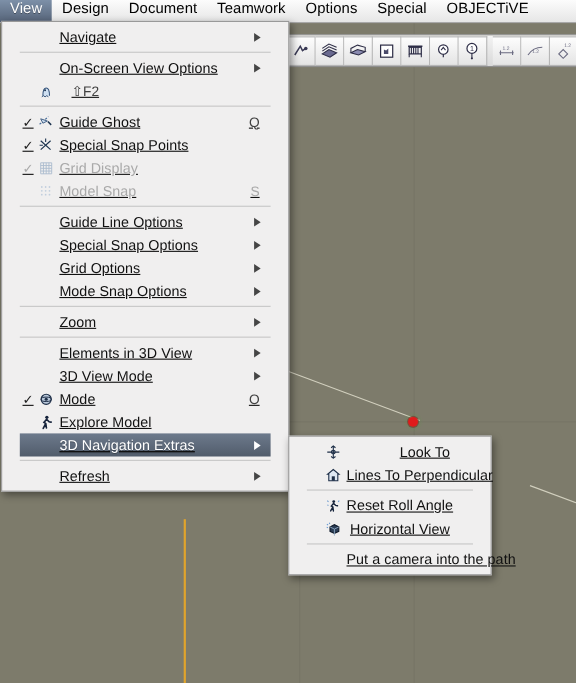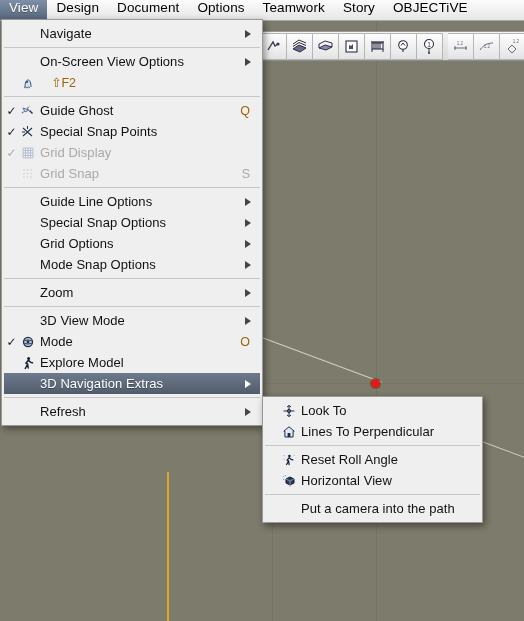--- a/index.html
+++ b/index.html
@@ -41,39 +41,39 @@
            display:flex;align-items:stretch;font-size:13.5px;color:#000;}
   #menubar .mi{display:flex;padding:0 9px;white-space:nowrap;
                letter-spacing:.1px;}
   #menubar .mi.sel{background:linear-gradient(#7d90a8,#566479);color:#fff;
                    text-shadow:0 1px 0 rgba(0,0,0,.35);}
 
   
   .menu{position:absolute;background:#f0efef;
         border:1px solid #999;
         box-shadow:2px 3px 7px rgba(0,0,0,.42);
-        font-size:13px;color:#111;padding:3px 2px;box-sizing:border-box;}
+        font-size:13px;color:#111;padding:3px 16px;box-sizing:border-box;text-decoration:underline;}
   .row{position:relative;display:flex;align-items:center;height:21px;
        padding:0 0 0 0;white-space:nowrap;}
   .row .chk{width:15px;text-align:center;font-size:12px;flex:none;color:#222;}
   .row .ico{width:18px;flex:none;display:flex;align-items:center;justify-content:center;}
   .row .lbl{flex:1;padding-left:3px;letter-spacing:.05px;}
-  .row .key{padding-right:10px;padding-left:14px;color:#a16207;font-size:12.5px;}
+  .row .key{padding-right:10px;padding-left:14px;color:#404040;font-size:12.5px;}
   .row .arr{padding-right:9px;flex:none;display:flex;align-items:center;}
   .row.dis .lbl,.row.dis .key,.row.dis .chk{color:#a9a9a9;}
   .row.dis .ico{opacity:.45;}
   .row.hl{background:linear-gradient(#6d7a8c,#515c6b);color:#fff;}
   .row.hl .lbl{color:#fff;text-shadow:0 1px 0 rgba(0,0,0,.3);}
   .sep{height:1px;background:#c6c6c6;margin:3px 0 3px 0;}
   .arrow-r{width:0;height:0;border-left:6px solid #454545;
            border-top:4.5px solid transparent;border-bottom:4.5px solid transparent;}
   .row.hl .arrow-r{border-left-color:#fff;}
 
   #viewmenu{left:1px;top:19px;width:262px;}
-  #submenu{left:262px;top:396px;width:221px;}
+  #submenu{left:262px;top:396px;width:185px;text-align:right;}
 </style>
 </head>
 <body>
 
 <div id="canvas">
   <div class="vgrid" style="left:376px;"></div>
   <div class="vgrid" style="left:272px;top:420px;"></div>
   <div class="hgrid" style="top:383px;left:262px;"></div>
 
   <div class="diag" style="left:262px;top:337px;width:128px;transform:rotate(20.5deg);"></div>
@@ -159,27 +159,27 @@
     <div class="mi sel">
       <span>View</span>
     </div>
     <div class="mi">
       <span>Design</span>
     </div>
     <div class="mi">
       <span>Document</span>
     </div>
     <div class="mi">
+      <span>Teamwork</span>
+    </div>
+    <div class="mi">
       <span>Options</span>
     </div>
     <div class="mi">
-      <span>Teamwork</span>
-    </div>
-    <div class="mi">
-      <span>Story</span>
+      <span>Special</span>
     </div>
     <div class="mi">
       <span>OBJECTiVE</span>
     </div>
   </div>
 
 <div class="menu" id="viewmenu">
     <div class="row">
       <span class="chk"></span>
       <span class="ico"></span>
@@ -255,21 +255,21 @@
             <circle cx="10" cy="3" r=".8"></circle>
             <circle cx="3" cy="6.5" r=".8"></circle>
             <circle cx="6.5" cy="6.5" r=".8"></circle>
             <circle cx="10" cy="6.5" r=".8"></circle>
             <circle cx="3" cy="10" r=".8"></circle>
             <circle cx="6.5" cy="10" r=".8"></circle>
             <circle cx="10" cy="10" r=".8"></circle>
           </g>
         </svg>
       </span>
-      <span class="lbl">Grid Snap</span>
+      <span class="lbl">Model Snap</span>
       <span class="key">S</span>
     </div>
     <div class="sep"></div>
     <div class="row">
       <span class="chk"></span>
       <span class="ico"></span>
       <span class="lbl">Guide Line Options</span>
       <span class="arr">
         <span class="arrow-r"></span>
       </span>
@@ -301,20 +301,28 @@
     <div class="sep"></div>
     <div class="row">
       <span class="chk"></span>
       <span class="ico"></span>
       <span class="lbl">Zoom</span>
       <span class="arr">
         <span class="arrow-r"></span>
       </span>
     </div>
     <div class="sep"></div>
+    <div class="row">
+      <span class="chk"></span>
+      <span class="ico"></span>
+      <span class="lbl">Elements in 3D View</span>
+      <span class="arr">
+        <span class="arrow-r"></span>
+      </span>
+    </div>
     <div class="row">
       <span class="chk"></span>
       <span class="ico"></span>
       <span class="lbl">3D View Mode</span>
       <span class="arr">
         <span class="arrow-r"></span>
       </span>
     </div>
     <div class="row">
       <span class="chk">✓</span>

